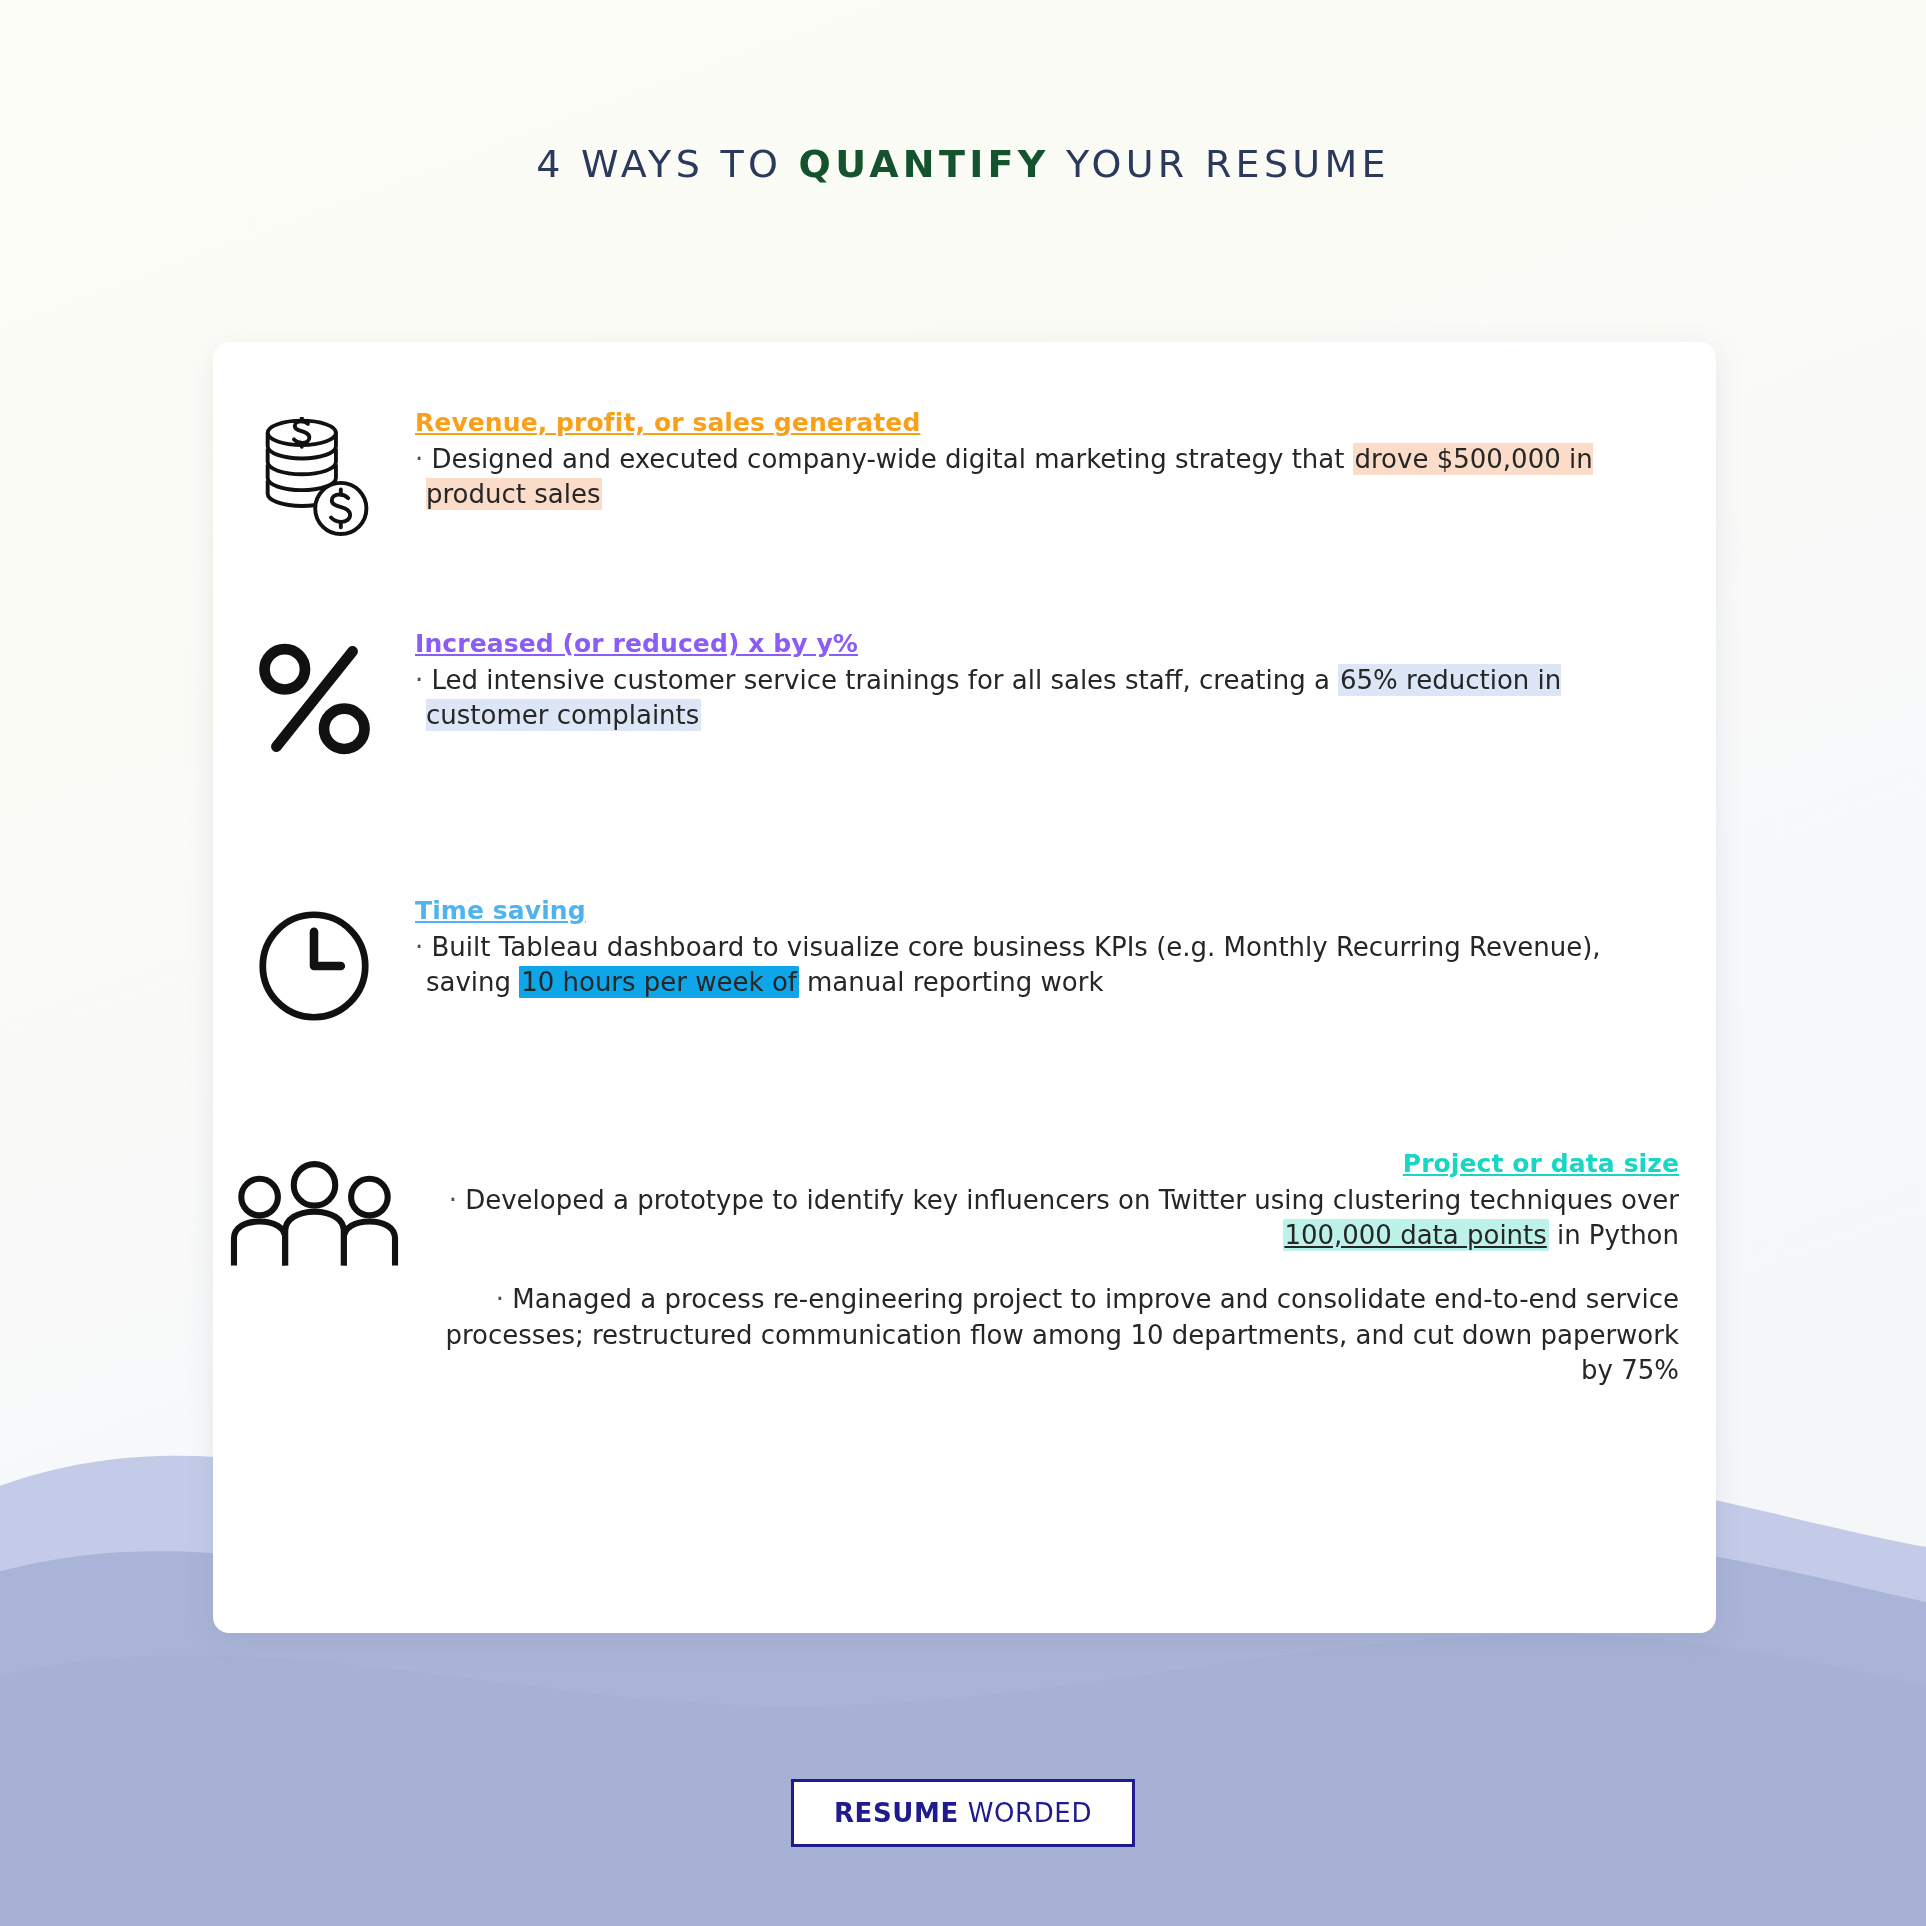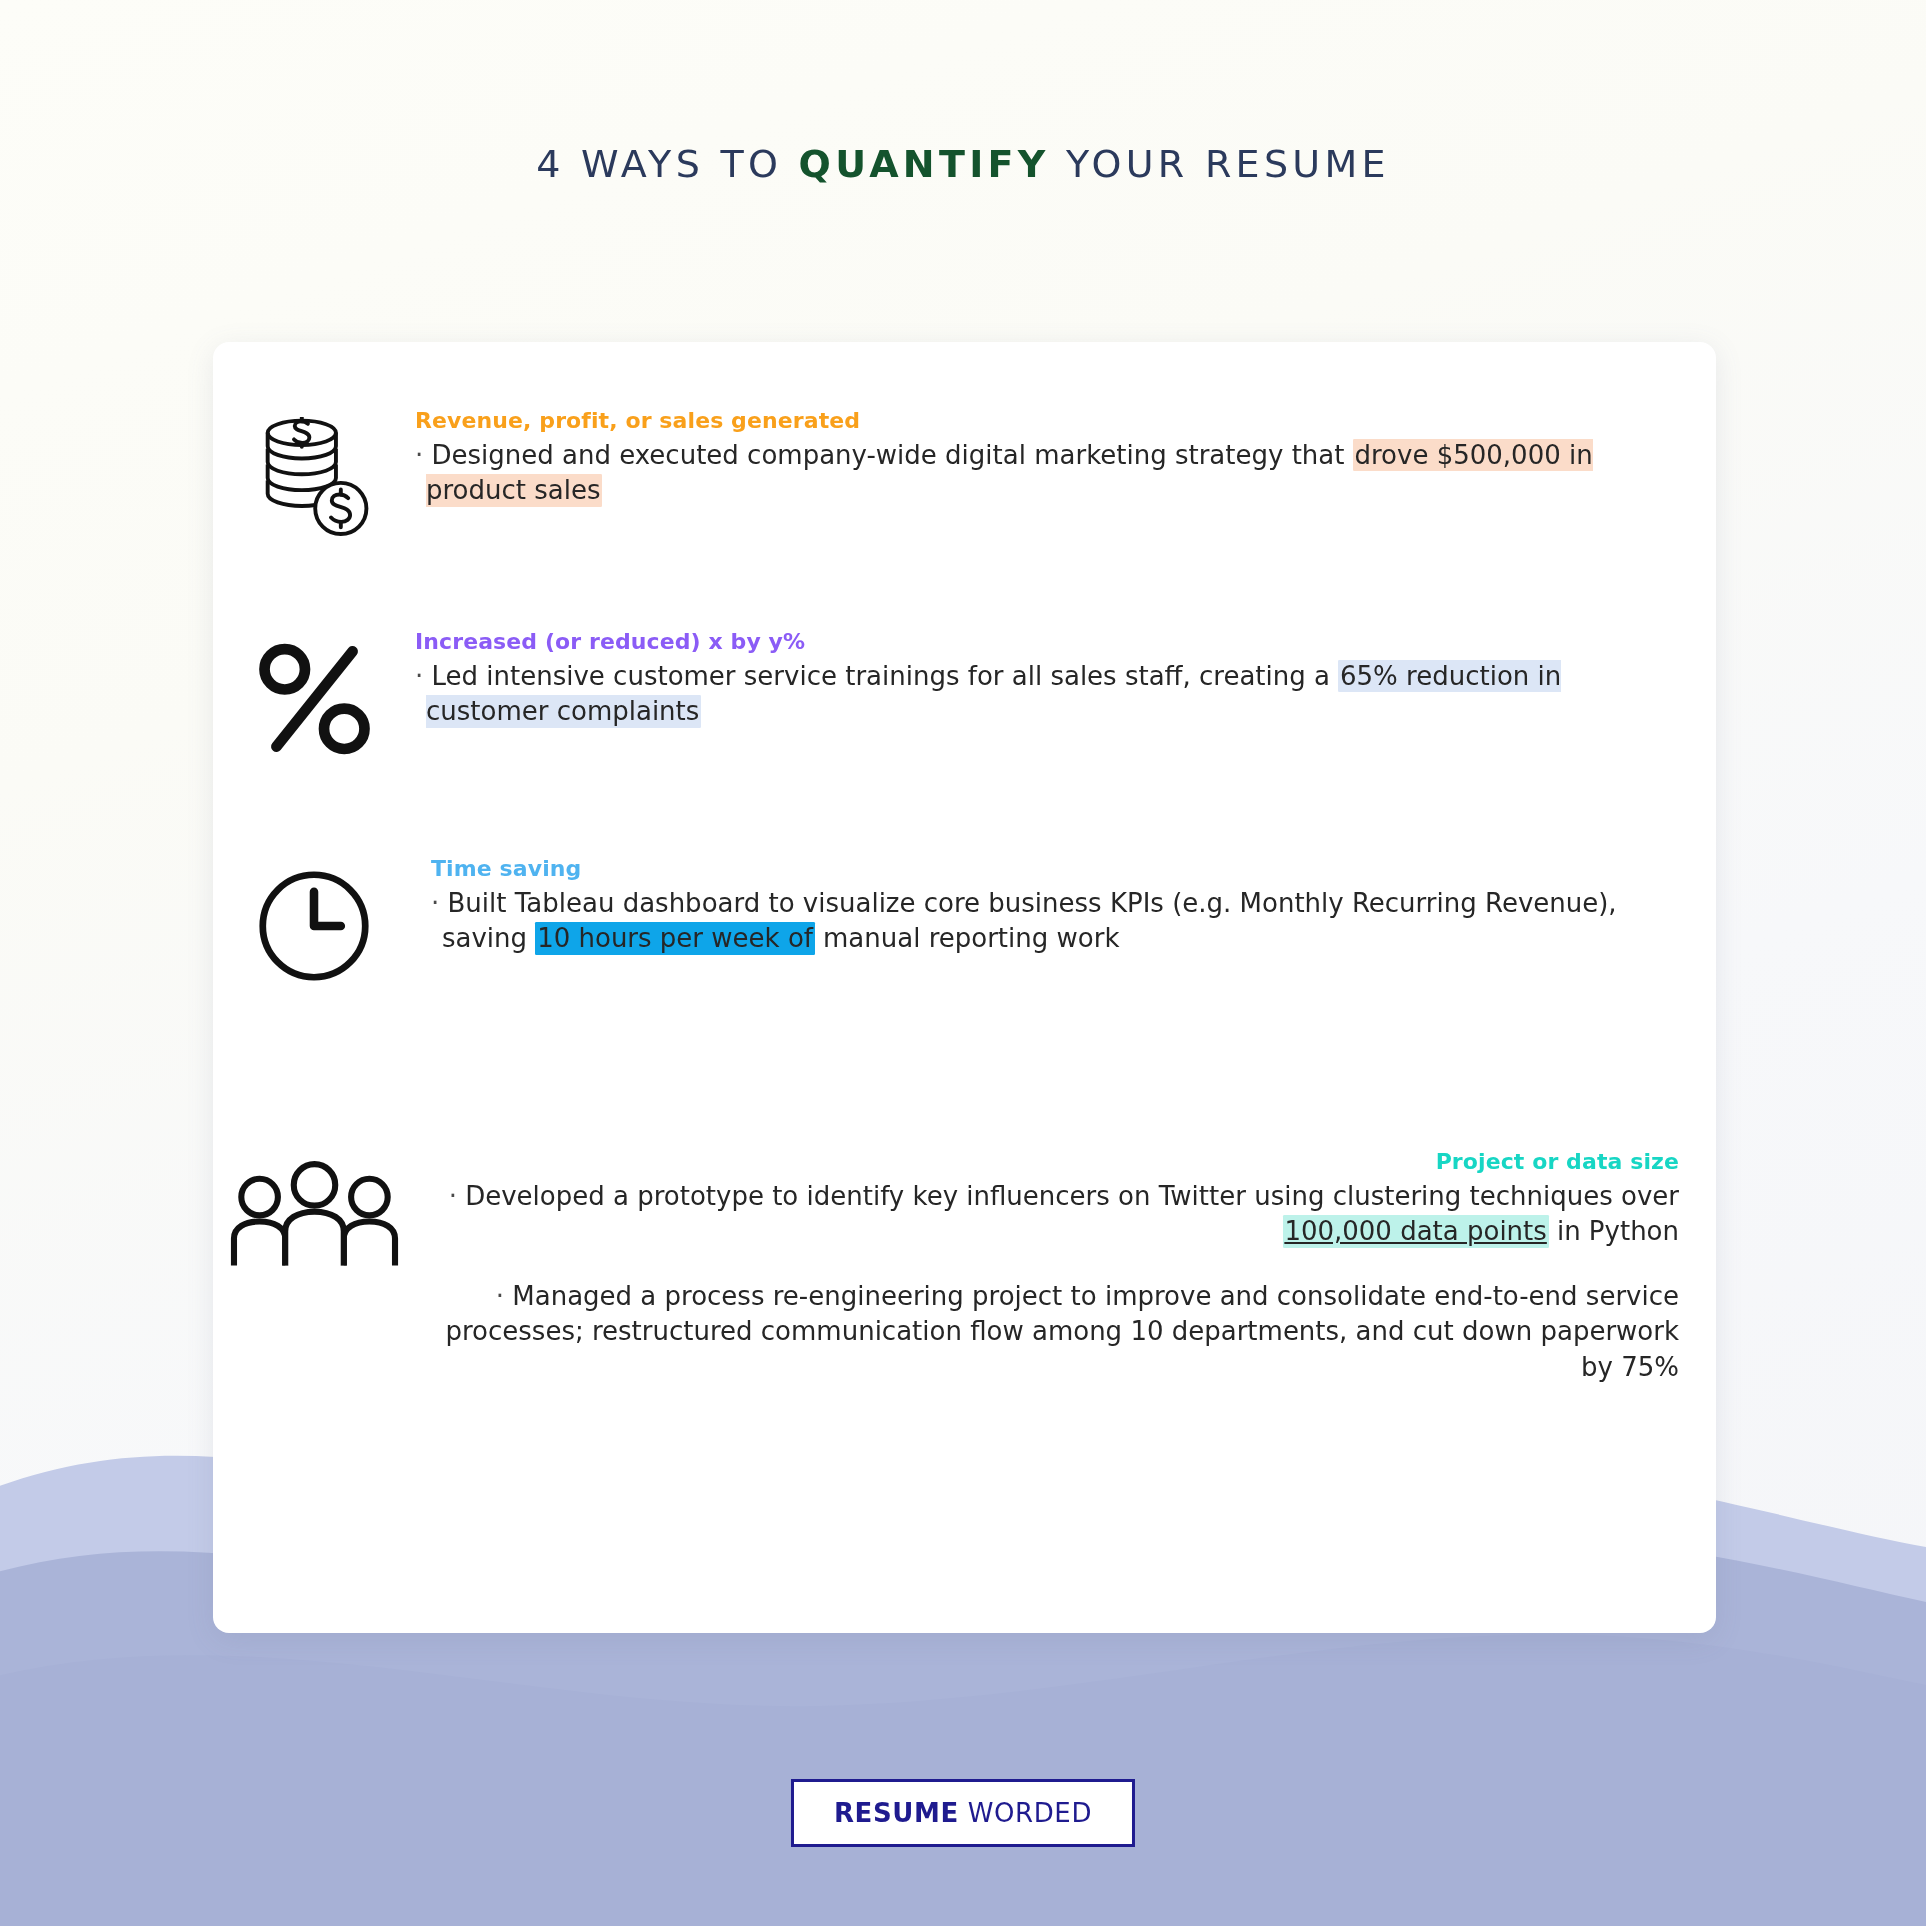--- a/index.html
+++ b/index.html
@@ -75,25 +75,26 @@
     min-width: 202px;
     display: flex;
     justify-content: center;
     padding-top: 8.6px;
   }
   .row-body {
     flex: 1;
     padding-right: 37px;
   }
   .row-heading {
-    font-size: 22px;
+    font-size: 25px;
     font-weight: 700;
     letter-spacing: 0.1px;
     margin: 0 0 3.7px 0;
     line-height: 1.2;
+    text-decoration: underline;
   }
   .bullet {
     font-size: 26px;
     line-height: 1.36;
     color: #262626;
     margin: 0 0 0 0;
     font-weight: 400;
     text-indent: -11px;
     padding-left: 11px;
   }
@@ -178,21 +179,21 @@
           <line x1="82" y1="11" x2="18" y2="91" stroke-linecap="round"></line>
         </g>
       </svg>
     </div>
     <div class="row-body">
       <div class="row-heading" style="color:#8b5cf6;">Increased (or reduced) x by y%</div>
       <p class="bullet"><span class="dot">·</span> <span>Led intensive customer service trainings for all sales staff, creating a </span><span class="hl" style="background:#DCE6F6;">65% reduction in customer complaints</span><span></span></p>
     </div>
   </div>
 
-  <div class="row" style="position:absolute; left:0; top:514px; width:100%;gap:16px;">
+  <div class="row" style="position:absolute; left:0; top:554px; width:100%;">
     <div class="row-icon">
       <svg class="icon" width="122" height="122" viewBox="0 0 100 100" aria-hidden="true">
         <g fill="none" stroke="#111111" stroke-width="5.5">
           <circle cx="50" cy="50" r="42"></circle>
           <path d="M50,22 V50 H72" stroke-width="7" stroke-linecap="round" stroke-linejoin="round"></path>
         </g>
       </svg>
     </div>
     <div class="row-body">
       <div class="row-heading" style="color:#4FB3F0;">Time saving</div>

